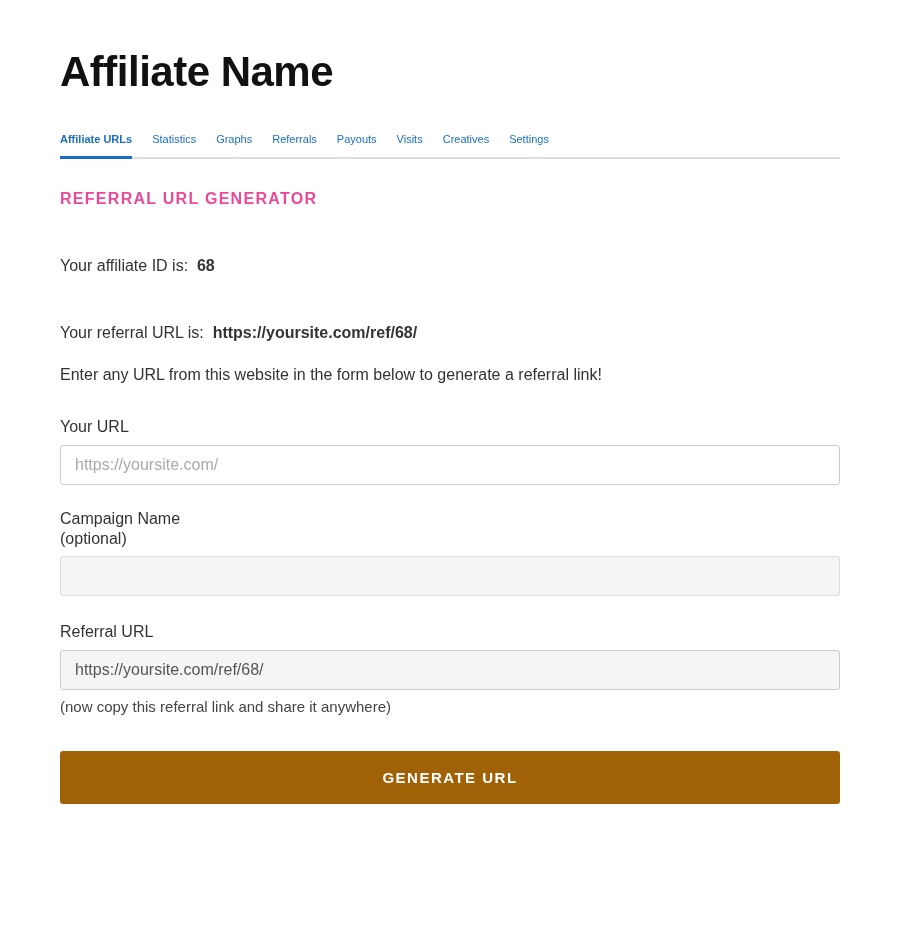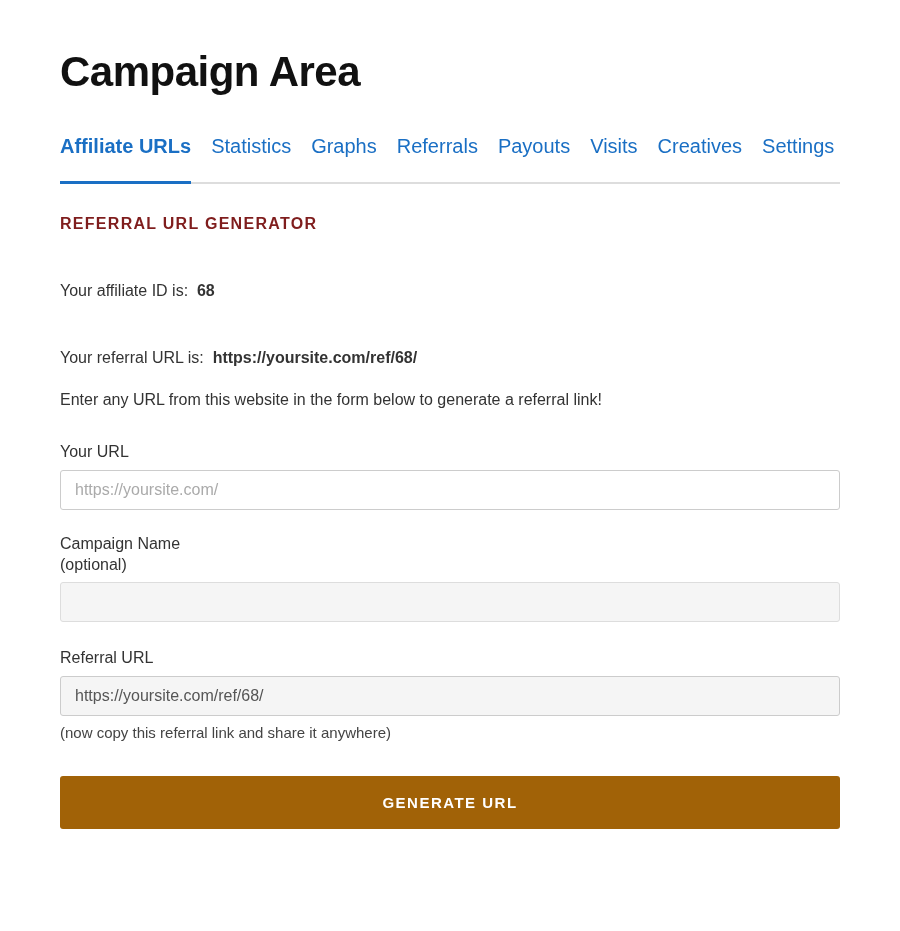--- a/index.html
+++ b/index.html
@@ -35,41 +35,41 @@
       flex-wrap: wrap;
       gap: 0 20px;
       border-bottom: 2px solid #ddd;
       margin-bottom: 28px;
       padding-bottom: 0;
     }
 
     .nav-tab {
       color: #1a6fc4;
       text-decoration: none;
-      font-size: 20px;
+      font-size: 11px;
       font-weight: 400;
-      padding-bottom: 20px;
+      padding-bottom: 8px;
       border-bottom: 3px solid transparent;
       margin-bottom: -2px;
       cursor: pointer;
       white-space: nowrap;
     }
 
     .nav-tab.active {
       font-weight: 700;
       color: #1a6fc4;
       border-bottom: 3px solid #1a6fc4;
     }
 
     .section-title {
       font-size: 16px;
       font-weight: 900;
       letter-spacing: 0.08em;
       text-transform: uppercase;
-      color: #7f1d1d;
+      color: #ec4899;
       margin-bottom: 20px;
     }
 
     .info-text {
       font-size: 16px;
       color: #333;
       margin-bottom: 18px;
       margin-top: 43px;
     }
 
@@ -148,21 +148,21 @@
       border-radius: 3px;
       cursor: pointer;
       margin-top: 8px;
     }
   </style>
 </head>
 <body>
 
 <div class="page-wrapper">
 
-  <h1 class="page-title">Campaign Area</h1>
+  <h1 class="page-title">Affiliate Name</h1>
 
   <nav class="nav-tabs">
     <a class="nav-tab active">Affiliate URLs</a>
     <a class="nav-tab">Statistics</a>
     <a class="nav-tab">Graphs</a>
     <a class="nav-tab">Referrals</a>
     <a class="nav-tab">Payouts</a>
     <a class="nav-tab">Visits</a>
     <a class="nav-tab">Creatives</a>
     <a class="nav-tab">Settings</a>

